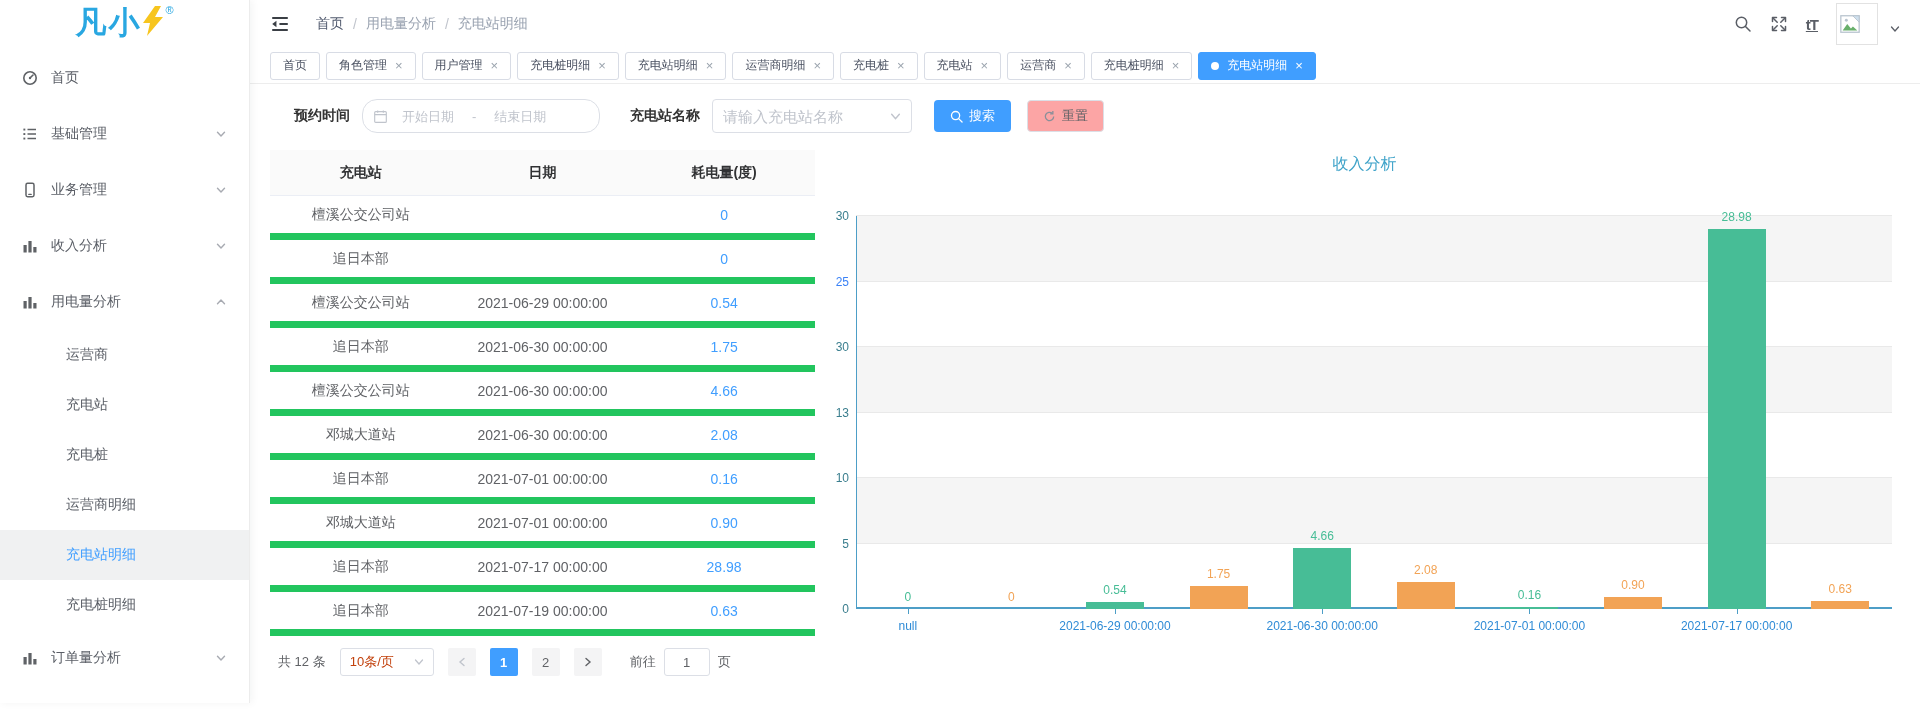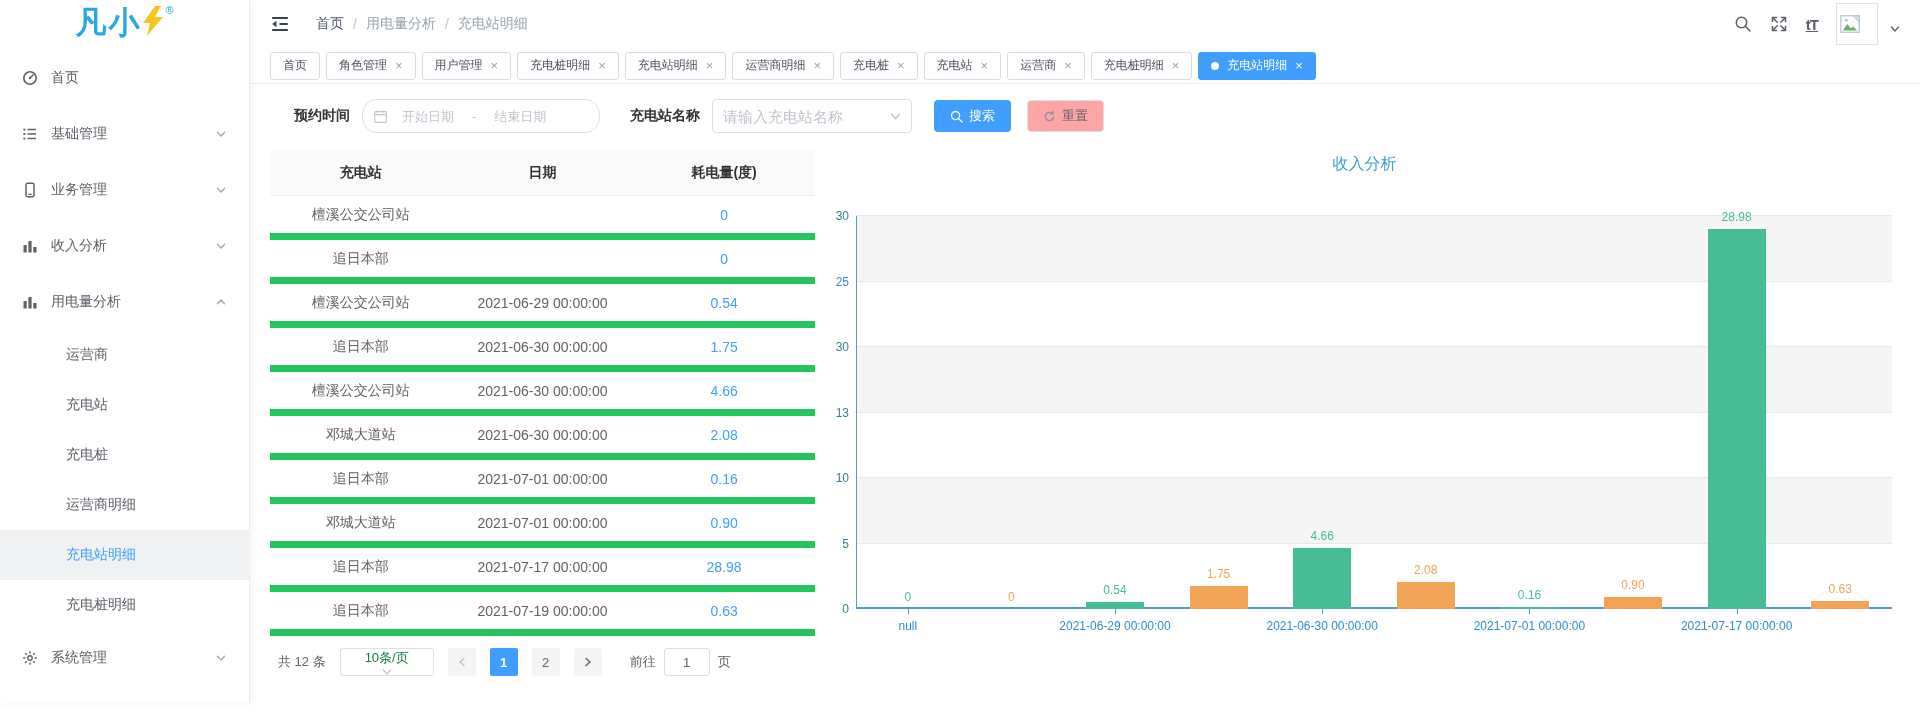--- a/index.html
+++ b/index.html
@@ -73,21 +73,21 @@
   .thead { display:flex; background:#fafafa; height:46px; align-items:center; font-size:14px;
     font-weight:bold; color:#303133; border-bottom:1px solid #ebeef5; }
   .tcol { width:33.33%; text-align:center; }
   .trow { display:flex; height:44px; align-items:center; font-size:14px; color:#606266;
     border-bottom:7px solid #22c55e; background:#fff; }
   .trow .val { color:#409eff; cursor:pointer; }
 
   .pagination { height:52px; display:flex; align-items:center; font-size:13px; color:#606266;
     gap:14px; padding-left:8px; }
   .psel { width:94px; height:28px; border:1px solid #dcdfe6; border-radius:3px; display:flex;
-    align-items:center; justify-content:space-between; padding:0 9px; color:#15803d; cursor:pointer;flex-direction:column; }
+    align-items:center; justify-content:space-between; padding:0 9px; color:#c2410c; cursor:pointer; }
   .psel .caret { color:#c0c4cc; }
   .pbtn { min-width:28px; height:28px; background:#f4f4f5; border-radius:2px; display:flex;
     align-items:center; justify-content:center; color:#606266; font-size:13px; cursor:pointer; border:none; }
   .pbtn.disabled { color:#c0c4cc; }
   .pbtn.active { background:#409eff; color:#fff; font-weight:bold; }
   .goto { display:flex; align-items:center; gap:8px; margin-left:14px; }
   .goto input { width:46px; height:28px; border:1px solid #dcdfe6; border-radius:3px; text-align:center;
     font-size:13px; color:#606266; outline:none; font-family:inherit; }
 
   
@@ -188,20 +188,35 @@
             <path d="M2.5 7.8L6 4l3.5 3.8" fill="none" stroke="currentColor" stroke-width="1.4" stroke-linecap="round" stroke-linejoin="round"></path>
           </svg>
         </span>
       </div>
       <div class="submenu-item">运营商</div>
       <div class="submenu-item">充电站</div>
       <div class="submenu-item">充电桩</div>
       <div class="submenu-item">运营商明细</div>
       <div class="submenu-item active">充电站明细</div>
       <div class="submenu-item">充电桩明细</div>
+      <div class="menu-item">
+        <span class="icon mi-icon">
+          <svg viewBox="0 0 16 16" width="16" height="16">
+            <rect x="1.5" y="7" width="3.2" height="7.5" fill="currentColor"></rect>
+            <rect x="6.4" y="3" width="3.2" height="11.5" fill="currentColor"></rect>
+            <rect x="11.3" y="9" width="3.2" height="5.5" fill="currentColor"></rect>
+          </svg>
+        </span>
+        <span class="mi-label">订单量分析</span>
+        <span class="icon arrow">
+          <svg viewBox="0 0 12 12" width="12" height="12">
+            <path d="M2.5 4.2L6 8l3.5-3.8" fill="none" stroke="currentColor" stroke-width="1.4" stroke-linecap="round" stroke-linejoin="round"></path>
+          </svg>
+        </span>
+      </div>
       <div class="menu-item">
         <span class="icon mi-icon">
           <svg viewBox="0 0 16 16" width="16" height="16">
             <circle cx="8" cy="8" r="2.2" fill="none" stroke="currentColor" stroke-width="1.4"></circle>
             <g stroke="currentColor" stroke-width="1.4">
               <path d="M8 1.2v2.2M8 12.6v2.2M1.2 8h2.2M12.6 8h2.2M3.2 3.2l1.6 1.6M11.2 11.2l1.6 1.6M12.8 3.2l-1.6 1.6M4.8 11.2l-1.6 1.6"></path>
             </g>
           </svg>
         </span>
         <span class="mi-label">系统管理</span>

